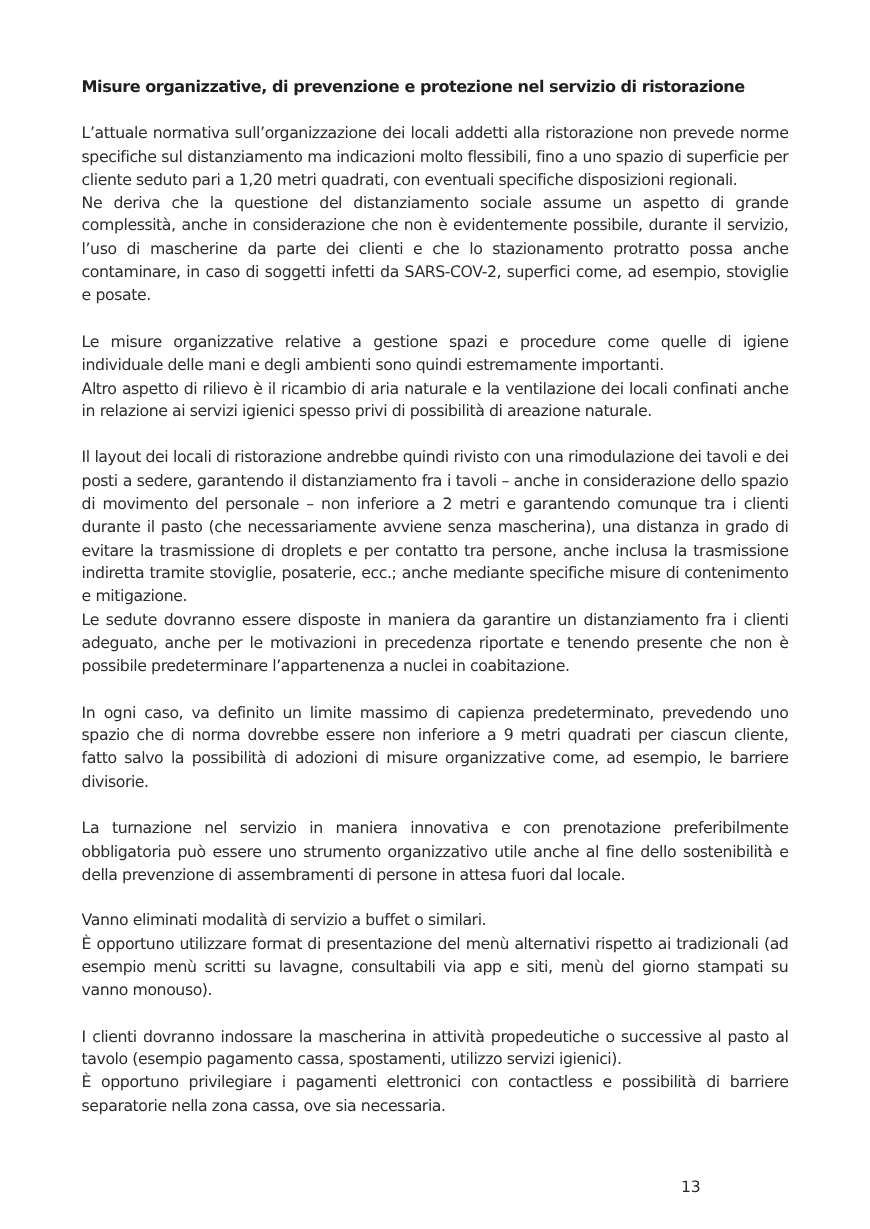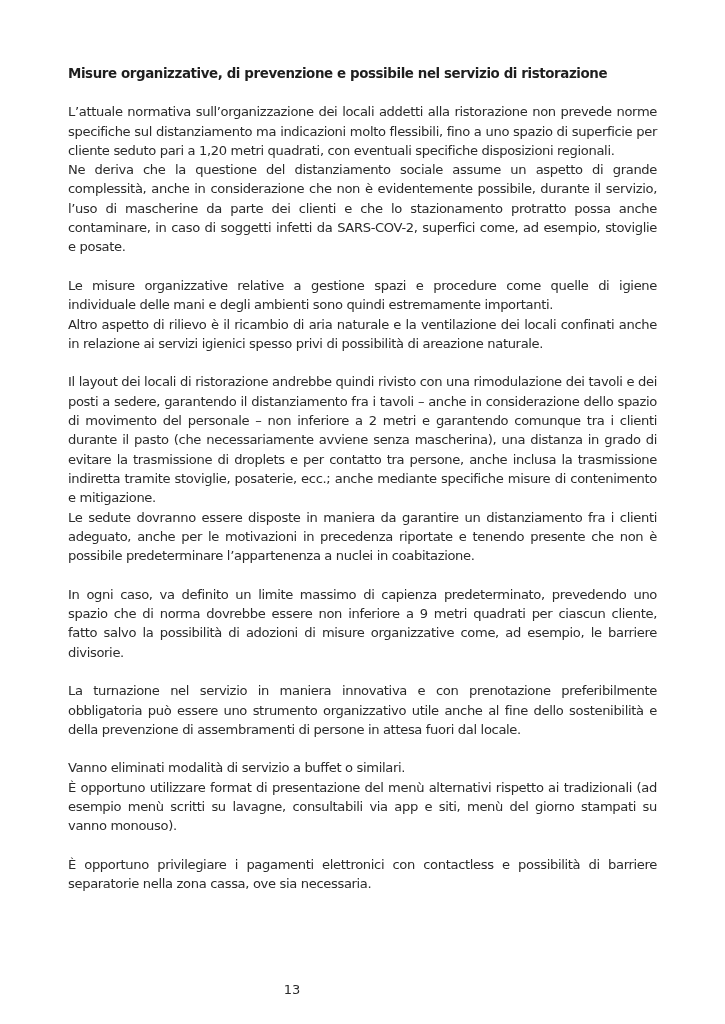--- a/index.html
+++ b/index.html
@@ -23,31 +23,31 @@
       letter-spacing: -0.4px;
       white-space: nowrap;
     }
     .para { margin: 0 0 19.3px 0; text-align: justify; }
     .para p { margin: 0; text-align: justify; }
     .pagenum {
       position: absolute;
       top: 982px;
       left: 0;
       width: 584px;
-      text-align: center;
+      text-align: right;
       font-family: "DejaVu Sans", sans-serif;
       font-size: 13px;
       color: #2b2b2b;
     }
   </style>
 </head>
 <body>
 
 <div class="page">
-  <h1 class="title">Misure organizzative, di prevenzione e possibile nel servizio di ristorazione</h1>
+  <h1 class="title">Misure organizzative, di prevenzione e protezione nel servizio di ristorazione</h1>
 
   <div class="para">
     <p>L’attuale normativa sull’organizzazione dei locali addetti alla ristorazione non prevede norme specifiche sul distanziamento ma indicazioni molto flessibili, fino a uno spazio di superficie per cliente seduto pari a 1,20 metri quadrati, con eventuali specifiche disposizioni regionali.</p>
     <p>Ne deriva che la questione del distanziamento sociale assume un aspetto di grande complessità, anche in considerazione che non è evidentemente possibile, durante il servizio, l’uso di mascherine da parte dei clienti e che lo stazionamento protratto possa anche contaminare, in caso di soggetti infetti da SARS-COV-2, superfici come, ad esempio, stoviglie e posate.</p>
   </div>
 
   <div class="para">
     <p>Le misure organizzative relative a gestione spazi e procedure come quelle di igiene individuale delle mani e degli ambienti sono quindi estremamente importanti.</p>
     <p>Altro aspetto di rilievo è il ricambio di aria naturale e la ventilazione dei locali confinati anche in relazione ai servizi igienici spesso privi di possibilità di areazione naturale.</p>
   </div>
@@ -64,17 +64,18 @@
   <div class="para">
     <p>La turnazione nel servizio in maniera innovativa e con prenotazione preferibilmente obbligatoria può essere uno strumento organizzativo utile anche al fine dello sostenibilità e della prevenzione di assembramenti di persone in attesa fuori dal locale.</p>
   </div>
 
   <div class="para">
     <p>Vanno eliminati modalità di servizio a buffet o similari.</p>
     <p>È opportuno utilizzare format di presentazione del menù alternativi rispetto ai tradizionali (ad esempio menù scritti su lavagne, consultabili via app e siti, menù del giorno stampati su vanno monouso).</p>
   </div>
 
   <div class="para">
+    <p>I clienti dovranno indossare la mascherina in attività propedeutiche o successive al pasto al tavolo (esempio pagamento cassa, spostamenti, utilizzo servizi igienici).</p>
     <p>È opportuno privilegiare i pagamenti elettronici con contactless e possibilità di barriere separatorie nella zona cassa, ove sia necessaria.</p>
   </div>
 </div>
 
 <div class="pagenum">13</div>
 
 </body></html>

